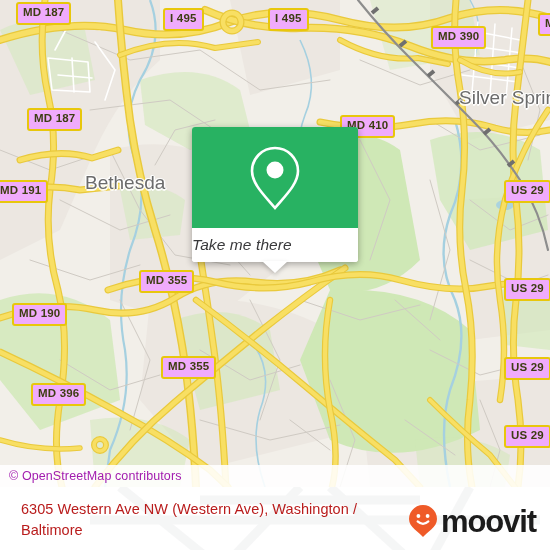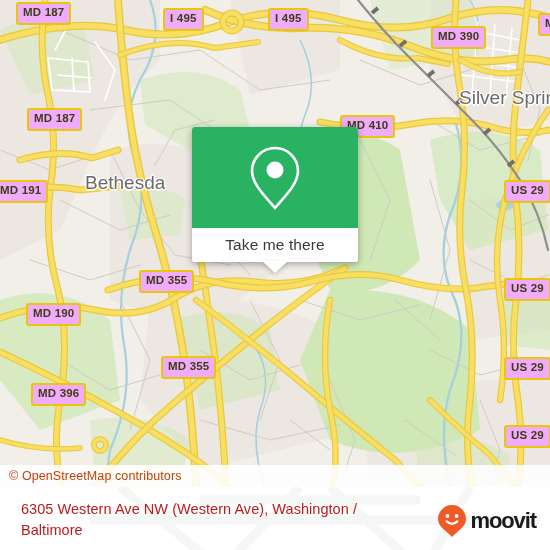--- a/index.html
+++ b/index.html
@@ -56,21 +56,21 @@
   #card-top{
     background:#28b262;
     height:101px;
     border-radius:3px 3px 0 0;
     display:flex;align-items:center;justify-content:center;
   }
   #card-bottom{
     height:34px;
     background:#ffffff;
     border-radius:0 0 3px 3px;
-    display:flex;align-items:center;justify-content:center;
+    display:flex;align-items:center;justify-content:flex-start;font-style:italic;
   }
   #card-label{
     font-size:15.5px;color:#39393b;letter-spacing:.1px;
   }
   #card-tail{
     position:absolute;left:50%;transform:translateX(-50%);
     top:261px;
     width:0;height:0;
     border-left:13px solid transparent;
     border-right:13px solid transparent;
@@ -78,21 +78,21 @@
     filter:drop-shadow(0 2px 2px rgba(0,0,0,.2));
   }
 
   
   #attrib{
     position:absolute;left:0;top:465px;width:550px;height:22px;
     background:rgba(255,255,255,.88);
     display:flex;align-items:center;
   }
   #attrib-text{
-    font-size:12.5px;color:#c2410c;padding-left:9px;letter-spacing:.1px;
+    font-size:12.5px;color:#a21caf;padding-left:9px;letter-spacing:.1px;
   }
 
   
   #footer{
     position:absolute;left:0;top:487px;width:550px;height:63px;
     background:#ffffff;overflow:hidden;
   }
   #footer-watermark{position:absolute;left:0;top:-487px;opacity:.09;}
   #footer-inner{
     position:relative;
@@ -100,21 +100,21 @@
   }
   #footer-address{
     font-size:14.5px;color:#b91c1c;line-height:1.45;
     padding:12px 0 0 21px;width:380px;letter-spacing:.05px;
   }
   #brand{
     position:absolute;right:14px;top:17px;
     display:flex;align-items:center;gap:3px;
   }
   #brand-word{
-    font-size:22px;font-weight:bold;color:#1b1b1b;letter-spacing:-1.1px;
+    font-size:31px;font-weight:bold;color:#1b1b1b;letter-spacing:-1.1px;
     line-height:1;
   }
 </style>
 </head>
 <body>
 
 <div id="app">
 
   <div id="map">
     <svg id="map-svg" width="550" height="487" viewBox="0 0 550 487">
@@ -290,21 +290,21 @@
 
     <div>
         <div class="place-label" style="left: 85px; top: 172px; font-size: 19px;">Bethesda</div>
         <div class="place-label" style="left: 459px; top: 87px; font-size: 19px;">Silver Spring</div>
       </div>
 
     <div>
         <div class="shield" style="left: 16px; top: 2px;">MD 187</div>
         <div class="shield" style="left: 27px; top: 108px;">MD 187</div>
         <div class="shield" style="left: -7px; top: 180px;">MD 191</div>
-        <div class="shield" style="left: 26px; top: 303px;">MD 190</div>
+        <div class="shield" style="left: 12px; top: 303px;">MD 190</div>
         <div class="shield" style="left: 31px; top: 383px;">MD 396</div>
         <div class="shield" style="left: 139px; top: 270px;">MD 355</div>
         <div class="shield" style="left: 161px; top: 356px;">MD 355</div>
         <div class="shield" style="left: 163px; top: 8px;">I 495</div>
         <div class="shield" style="left: 268px; top: 8px;">I 495</div>
         <div class="shield" style="left: 340px; top: 115px;">MD 410</div>
         <div class="shield" style="left: 431px; top: 26px;">MD 390</div>
         <div class="shield" style="left: 504px; top: 180px;">US 29</div>
         <div class="shield" style="left: 504px; top: 278px;">US 29</div>
         <div class="shield" style="left: 504px; top: 357px;">US 29</div>

